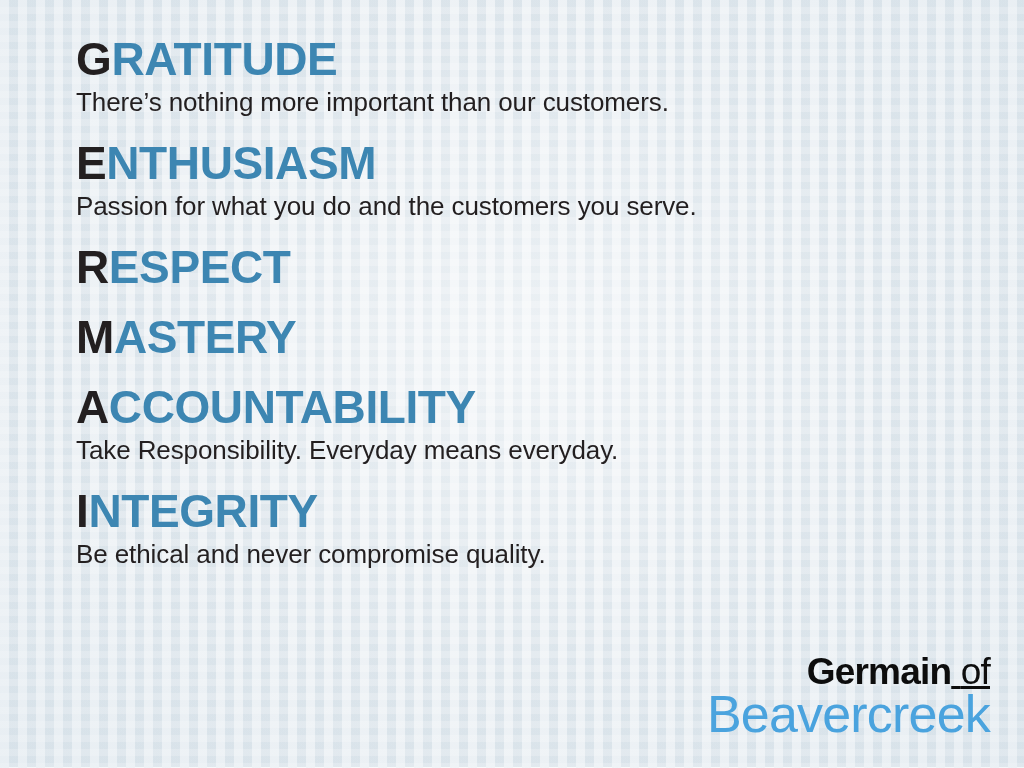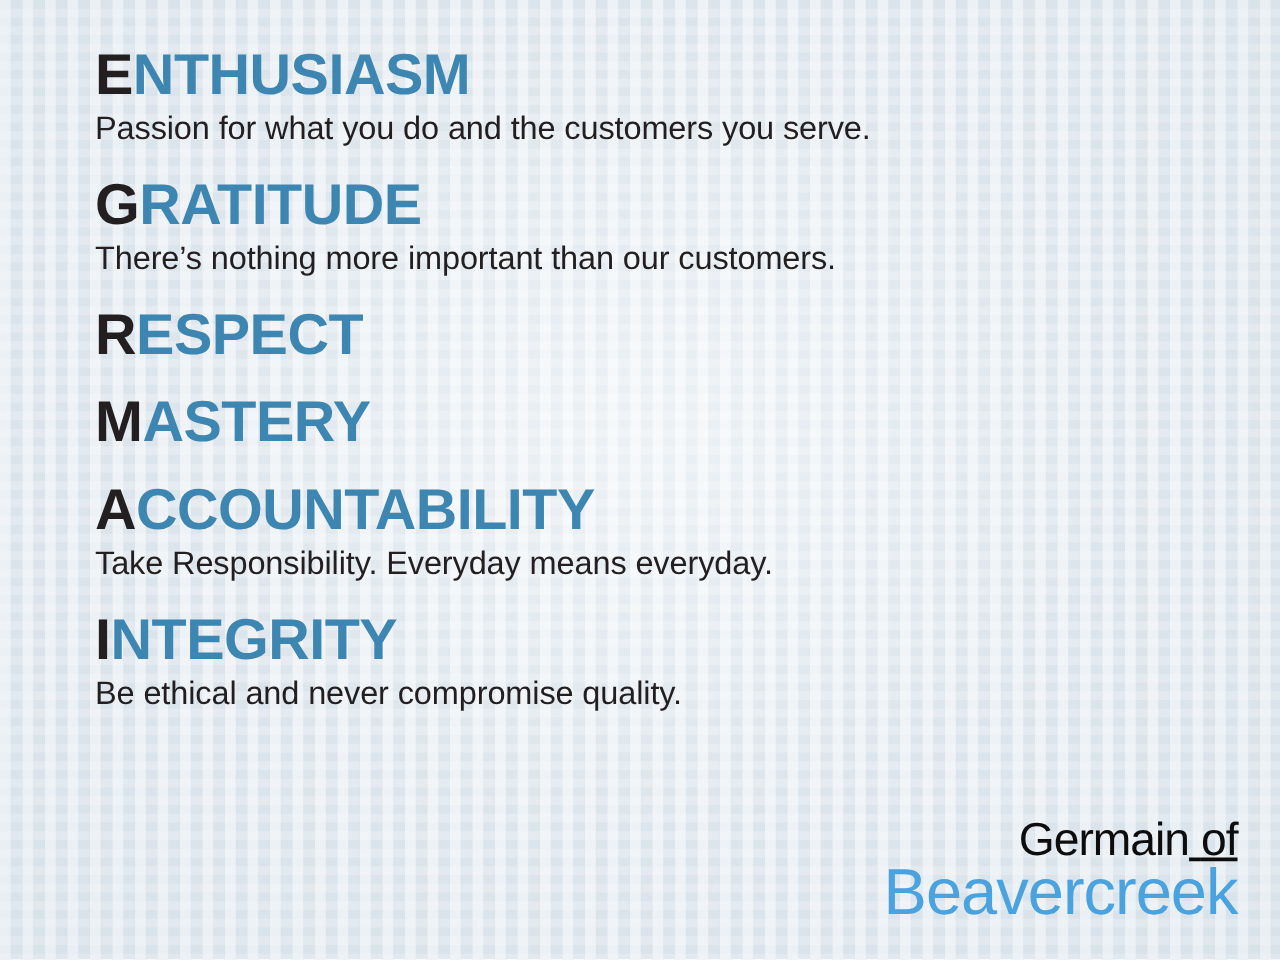--- a/index.html
+++ b/index.html
@@ -102,21 +102,21 @@
     line-height: 1;
   }
   .logo-line1 {
     font-size: 37px;
     line-height: 40px;
     color: #0d0d0d;
     letter-spacing: -0.8px;
     white-space: nowrap;
   }
   .logo-brand {
-    font-weight: 400;
+    font-weight: 700;
   }
   .logo-of {
     font-weight: 400;
     text-decoration: underline;
   }
   .logo-line2 {
     font-size: 52px;
     line-height: 44px;
     font-weight: 400;
     color: #4aa3de;
@@ -125,27 +125,27 @@
   }
 </style>
 </head>
 <body>
 
 <div id="slide">
 
   <div class="values-list">
 
     <div class="value-block">
-      <div class="value-heading"><span class="initial">E</span><span class="rest">NTHUSIASM</span></div>
-      <p class="value-desc">Passion for what you do and the customers you serve.</p>
+      <div class="value-heading"><span class="initial">G</span><span class="rest">RATITUDE</span></div>
+      <p class="value-desc">There’s nothing more important than our customers.</p>
     </div>
 
     <div class="value-block">
-      <div class="value-heading"><span class="initial">G</span><span class="rest">RATITUDE</span></div>
-      <p class="value-desc">There’s nothing more important than our customers.</p>
+      <div class="value-heading"><span class="initial">E</span><span class="rest">NTHUSIASM</span></div>
+      <p class="value-desc">Passion for what you do and the customers you serve.</p>
     </div>
 
     <div class="value-block">
       <div class="value-heading"><span class="initial">R</span><span class="rest">ESPECT</span></div>
     </div>
 
     <div class="value-block">
       <div class="value-heading"><span class="initial">M</span><span class="rest">ASTERY</span></div>
     </div>
 

